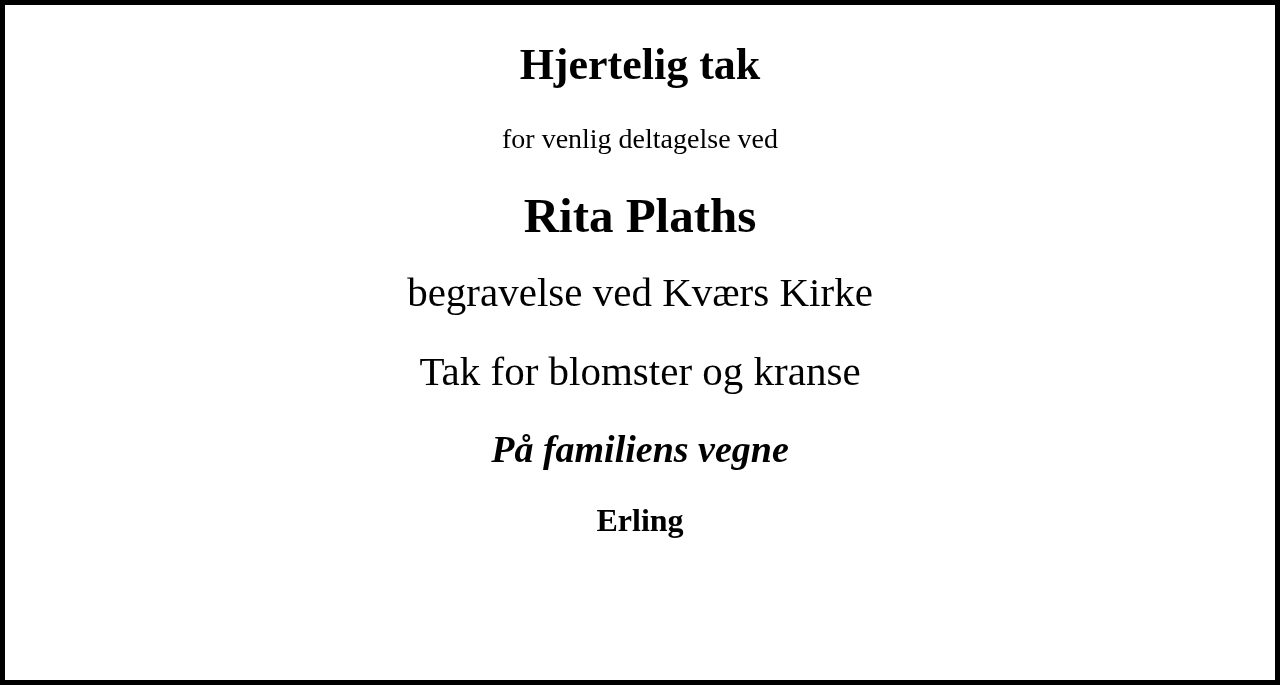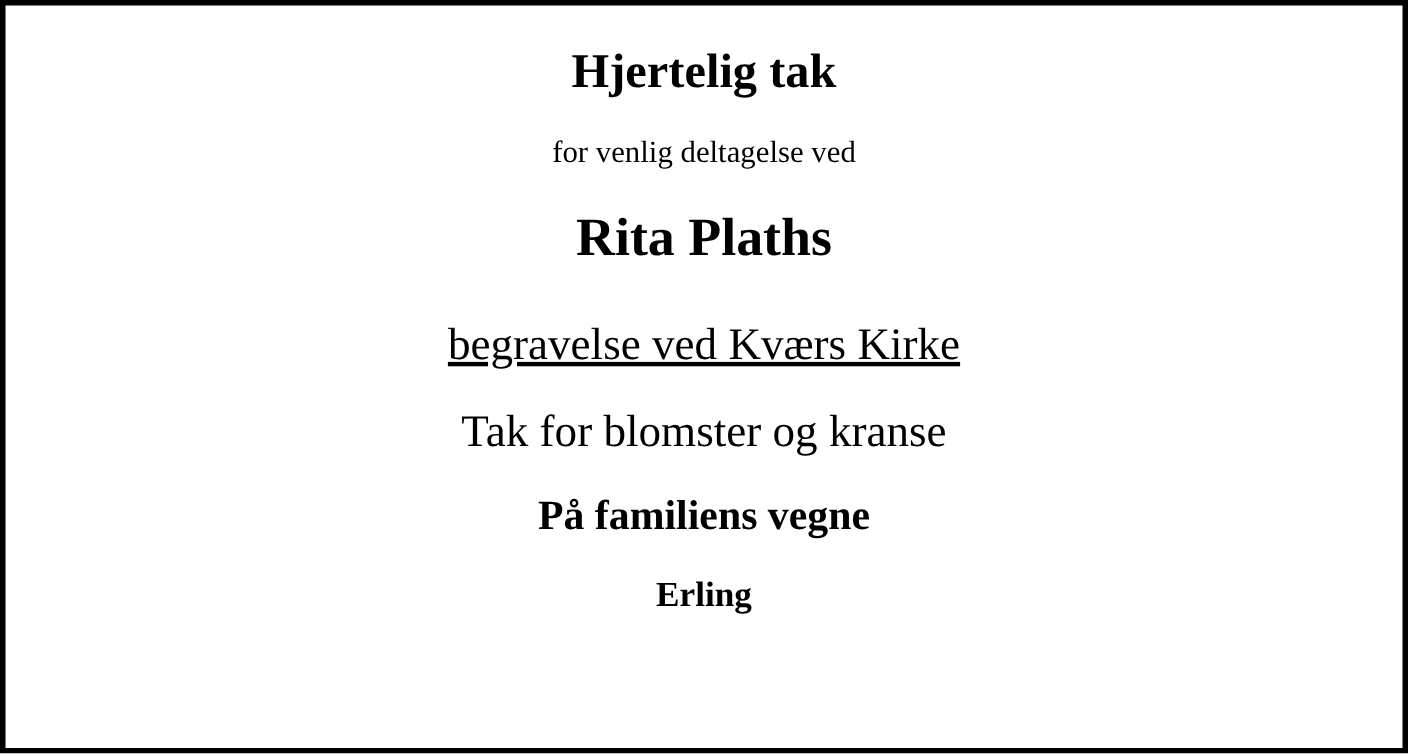--- a/index.html
+++ b/index.html
@@ -38,35 +38,35 @@
     margin-bottom: 38px;
   }
   .l-intro {
     font-size: 28px;
     font-weight: normal;
     margin-bottom: 38px;
   }
   .l-name {
     font-size: 49px;
     font-weight: bold;
-    margin-bottom: 52px;
+    margin-bottom: 32px;
   }
   .l-place {
     font-size: 41px;
     font-weight: normal;
     margin-bottom: 38px;
-    text-decoration: underline;
   }
   .l-flowers {
     font-size: 41px;
     font-weight: normal;
     margin-bottom: 38px;
   }
   .l-behalf {
     font-size: 38px;
+    font-style: italic;
     font-weight: bold;
     margin-bottom: 36px;
   }
   .l-signature {
     font-size: 32px;
     font-weight: bold;
   }
 </style>
 </head>
 <body>

